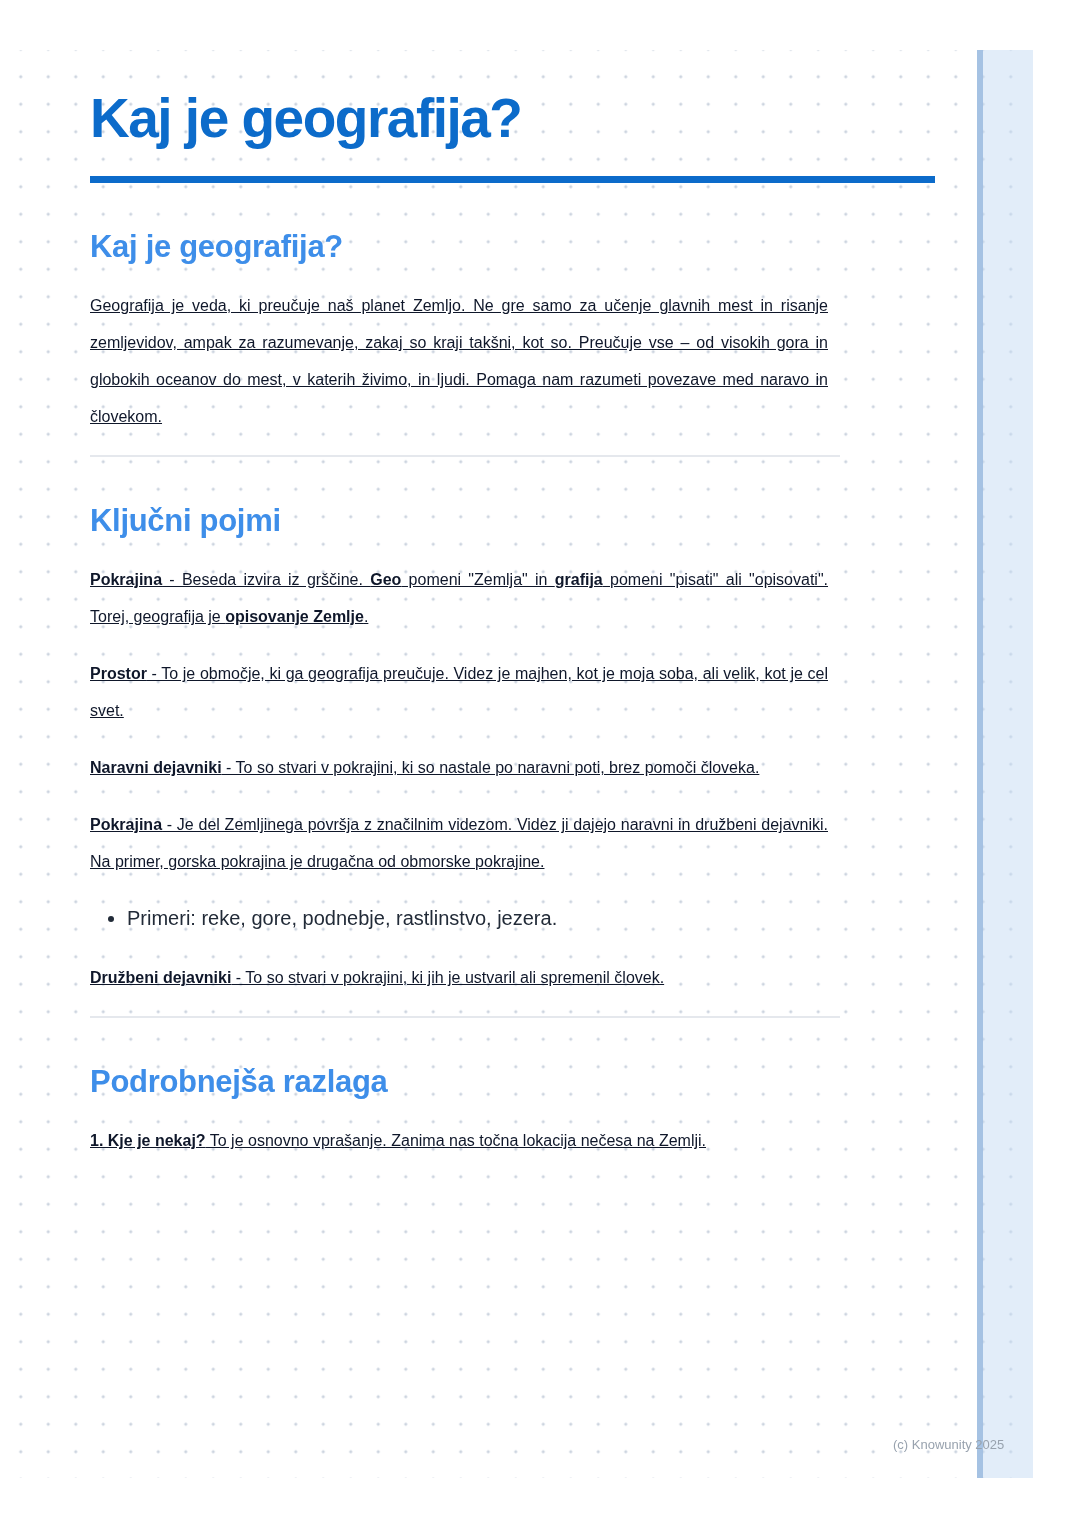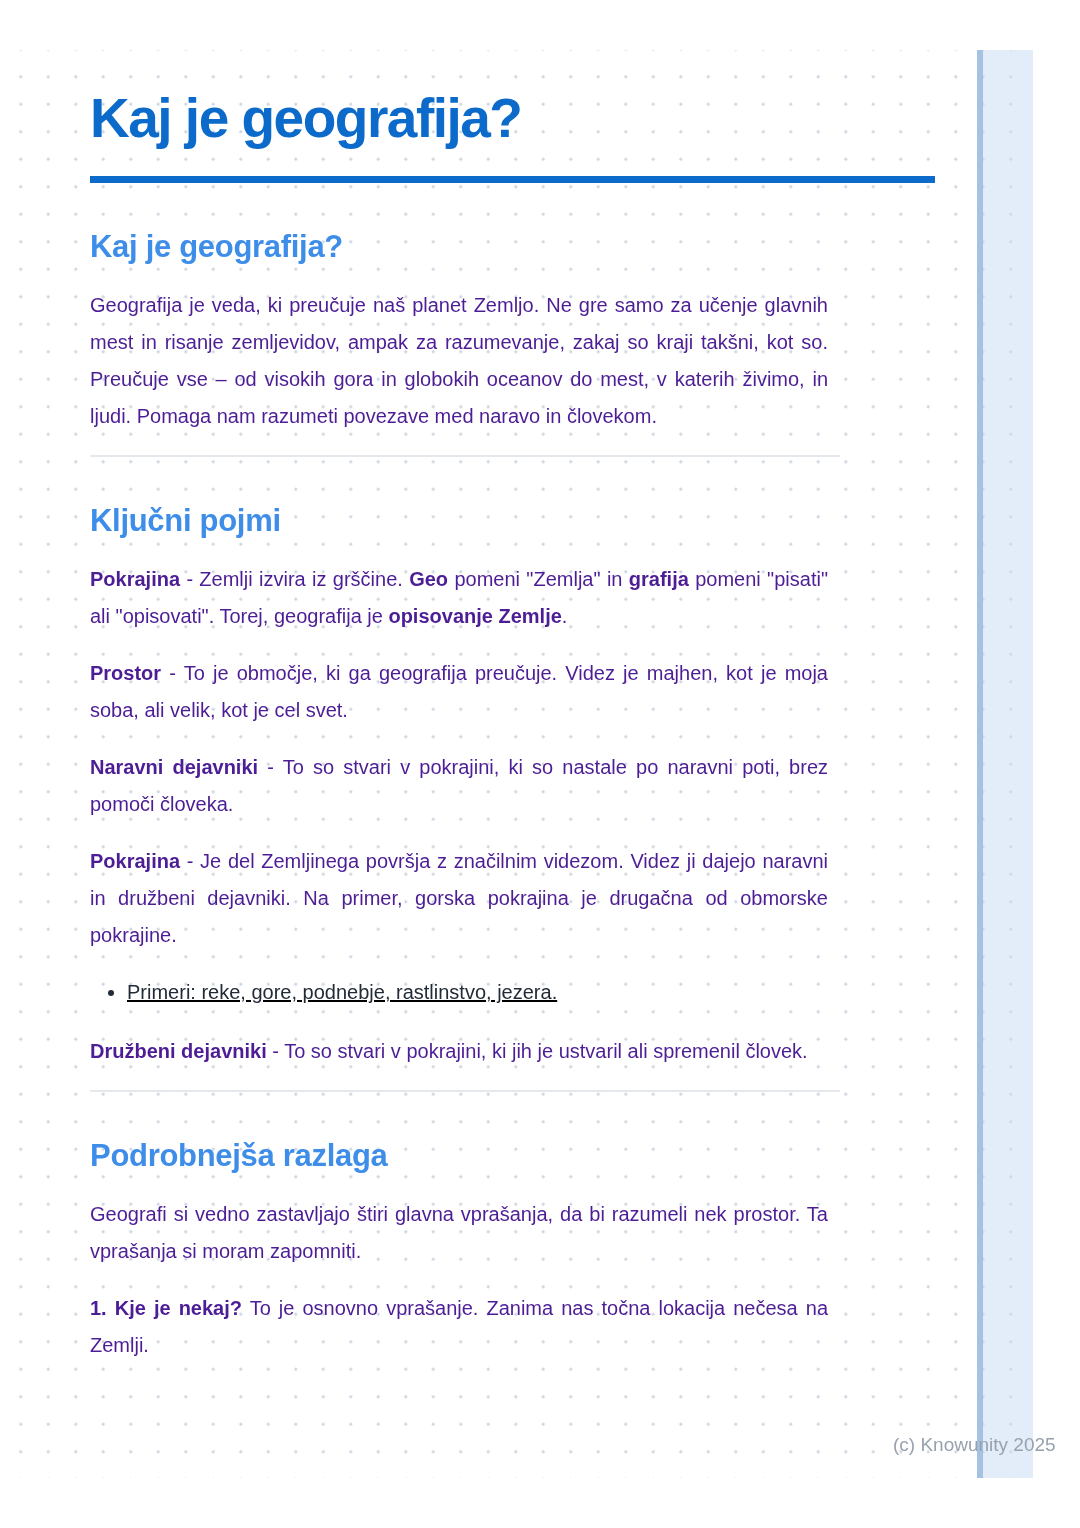--- a/index.html
+++ b/index.html
@@ -67,53 +67,53 @@
     font-size: 31px;
     line-height: 36px;
     font-weight: 700;
     letter-spacing: -0.3px;
     color: #3e8ee9;
   }
 
   .body-para {
     margin: 0 0 20px;
     width: 738px;
-    font-size: 20px;
+    font-size: 16px;
     line-height: 37px;
-    color: #4c1d95;
+    color: #0f172a;
     text-align: justify;
+    text-decoration: underline;
   }
   .body-para b { font-weight: 700; }
 
   .section-divider {
     border: none;
     border-top: 2px solid #e5e8ed;
     margin: 16px 0 0;
     width: 750px;
   }
 
   .bullet-list {
     margin: 8px 0 22px;
     padding-left: 37px;
     width: 710px;
     list-style: disc;
-    text-decoration: underline;
   }
   .bullet-list li {
     font-size: 20px;
     line-height: 37px;
     color: #222b38;
   }
 
   .copyright {
     position: absolute;
     top: 1436px;
     left: 893px;
     width: 150px;
-    font-size: 19px;
+    font-size: 13px;
     line-height: 18px;
     color: #98a2ae;
     z-index: 3;
     white-space: nowrap;
   }
 </style>
 </head>
 <body>
 
 <div class="dot-grid"></div>
@@ -123,30 +123,29 @@
 
   <h1 class="doc-title">Kaj je geografija?</h1>
   <div class="title-rule"></div>
 
   <h2 class="section-heading">Kaj je geografija?</h2>
   <p class="body-para"><span>Geografija je veda, ki preučuje naš planet Zemljo. Ne gre samo za učenje glavnih mest in risanje zemljevidov, ampak za razumevanje, zakaj so kraji takšni, kot so. Preučuje vse – od visokih gora in globokih oceanov do mest, v katerih živimo, in ljudi. Pomaga nam razumeti povezave med naravo in človekom.</span></p>
 
   <hr class="section-divider">
 
   <h2 class="section-heading">Ključni pojmi</h2>
-  <p class="body-para"><b>Pokrajina</b><span> - Zemlji izvira iz grščine. </span><b>Geo</b><span> pomeni "Zemlja" in </span><b>grafija</b><span> pomeni "pisati" ali "opisovati". Torej, geografija je </span><b>opisovanje Zemlje</b><span>.</span></p>
+  <p class="body-para"><b>Pokrajina</b><span> - Beseda izvira iz grščine. </span><b>Geo</b><span> pomeni "Zemlja" in </span><b>grafija</b><span> pomeni "pisati" ali "opisovati". Torej, geografija je </span><b>opisovanje Zemlje</b><span>.</span></p>
   <p class="body-para"><b>Prostor</b><span> - To je območje, ki ga geografija preučuje. Videz je majhen, kot je moja soba, ali velik, kot je cel svet.</span></p>
   <p class="body-para"><b>Naravni dejavniki</b><span> - To so stvari v pokrajini, ki so nastale po naravni poti, brez pomoči človeka.</span></p>
   <p class="body-para"><b>Pokrajina</b><span> - Je del Zemljinega površja z značilnim videzom. Videz ji dajejo naravni in družbeni dejavniki. Na primer, gorska pokrajina je drugačna od obmorske pokrajine.</span></p>
   <ul class="bullet-list">
     <li>Primeri: reke, gore, podnebje, rastlinstvo, jezera.</li>
   </ul>
   <p class="body-para"><b>Družbeni dejavniki</b><span> - To so stvari v pokrajini, ki jih je ustvaril ali spremenil človek.</span></p>
 
   <hr class="section-divider">
 
   <h2 class="section-heading">Podrobnejša razlaga</h2>
-  <p class="body-para"><span>Geografi si vedno zastavljajo štiri glavna vprašanja, da bi razumeli nek prostor. Ta vprašanja si moram zapomniti.</span></p>
   <p class="body-para"><b>1. Kje je nekaj?</b><span> To je osnovno vprašanje. Zanima nas točna lokacija nečesa na Zemlji.</span></p>
 
 </div>
 
 <div class="copyright">(c) Knowunity 2025</div>
 
 </body></html>

